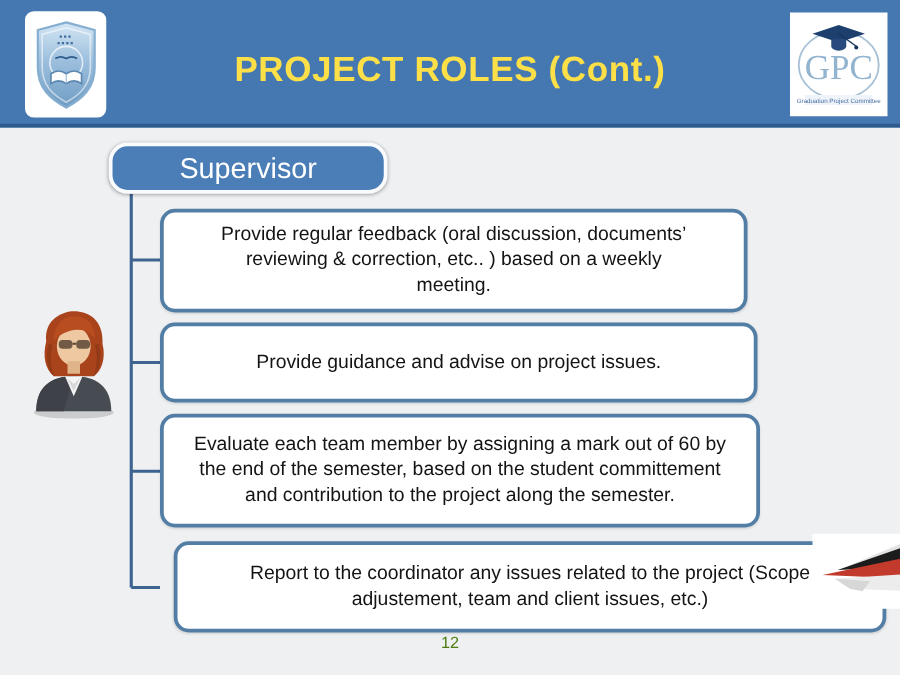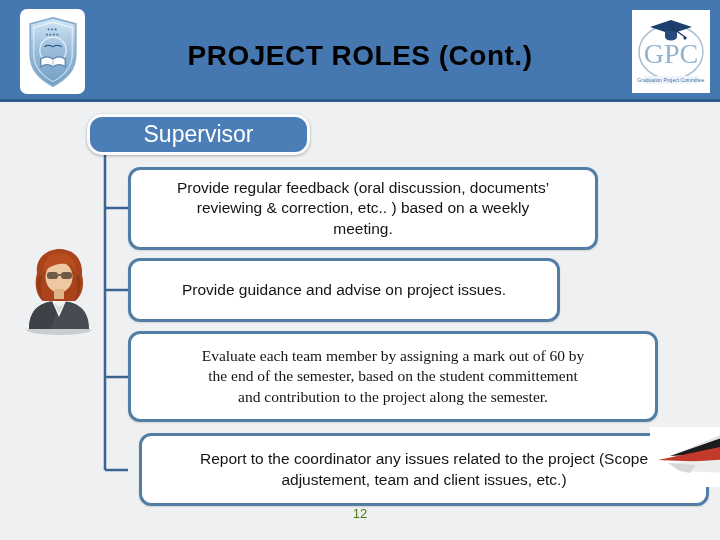--- a/index.html
+++ b/index.html
@@ -9,21 +9,21 @@
     background:#eff0f2;
     font-family:"Liberation Sans", sans-serif;
   }
   
   .header{
     position:absolute; top:0; left:0; width:720px; height:102px;
     background:#4577b1; border-bottom:3px solid #2d5c8c;
   }
   .header-title{
     position:absolute; left:0; right:0; top:40px;
-    text-align:center; color:#000000; font-weight:bold; font-size:28px;
+    text-align:center; color:#fde047; font-weight:bold; font-size:28px;
     letter-spacing:.5px;
   }
   .logo-left{
     position:absolute; left:20px; top:9px; width:65px; height:85px;
     background:#ffffff; border-radius:7px; display:flex; align-items:center; justify-content:center;
   }
   .logo-right{
     position:absolute; left:632px; top:10px; width:78px; height:83px;
     background:#ffffff; display:flex; align-items:center; justify-content:center;
   }
@@ -39,22 +39,22 @@
   
   .box{
     position:absolute; z-index:2;
     background:#ffffff; border:3px solid #527ea6; border-radius:12px;
     display:flex; align-items:center; justify-content:center;
     text-align:center; padding:2px 8px;
     font-size:15.5px; line-height:1.3; color:#141414;
     white-space:pre-line; box-shadow:0 1px 2px rgba(0,0,0,.12);
   }
   .box1{ left:128px; top:167px; width:470px; height:83px; }
-  .box2{ left:128px; top:258px; width:432px; height:64px; }
-  .box3{ left:128px; top:331px; width:530px; height:91px;font-family:Liberation Serif, serif; }
+  .box2{ left:128px; top:258px; width:478px; height:64px; }
+  .box3{ left:128px; top:331px; width:480px; height:91px; }
   .box4{ left:128px; top:433px; width:570px; height:73px;margin-left:11px; }
   
   .avatar{ position:absolute; left:21px; top:243px; width:76px; height:92px; z-index:2; }
   .dart-wrap{
     position:absolute; left:650px; top:427px; width:70px; height:60px; z-index:3;
     background:#ffffff;
   }
   .dart-wrap svg{ position:absolute; left:-10px; top:2px; }
   .page-number{
     position:absolute; left:0; right:0; top:506px; z-index:1;

